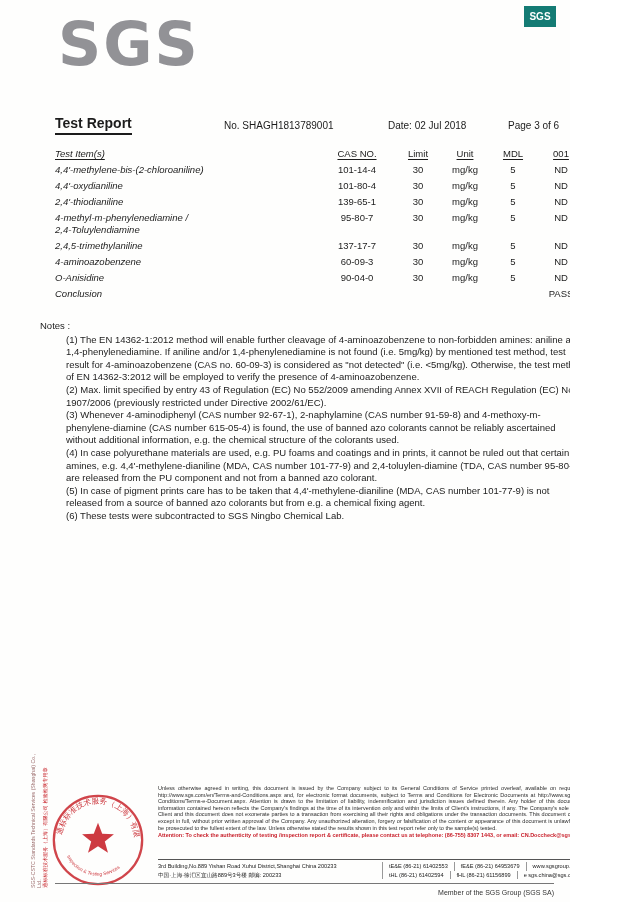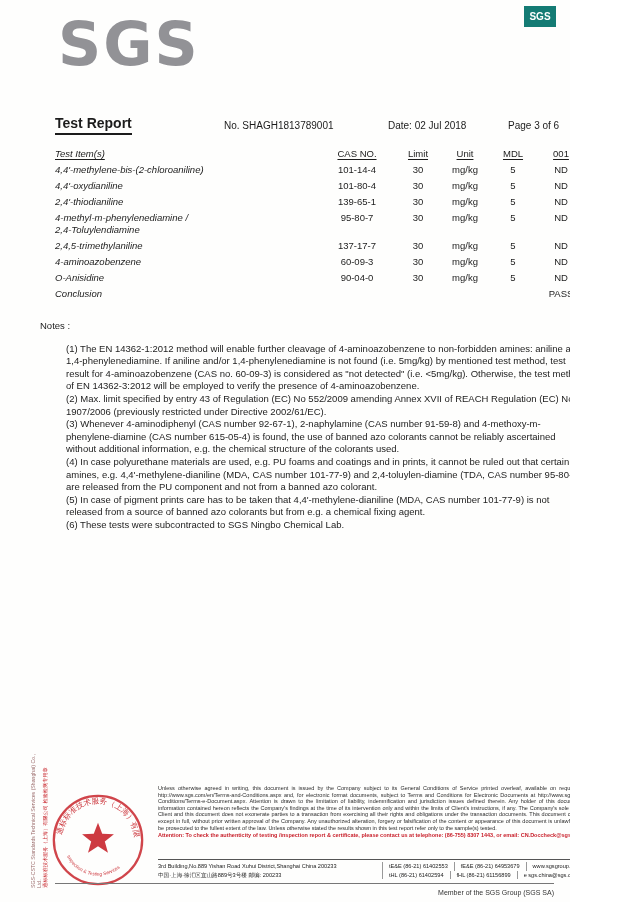--- a/index.html
+++ b/index.html
@@ -33,21 +33,21 @@
   .results th{text-decoration:underline;text-underline-offset:2px;}
   .c-item{width:262px;text-align:left;white-space:pre-line;font-style:italic;}
   .c-cas{width:80px;text-align:center;}
   .c-limit{width:42px;text-align:center;}
   .c-unit{width:52px;text-align:center;}
   .c-mdl{width:44px;text-align:center;}
   .c-res{width:52px;text-align:center;}
   .bold{font-weight:bold;}
   
   .notes{position:absolute;left:40px;top:320px;width:572px;font-size:9.5px;line-height:12.6px;}
-  .notes-label{margin-bottom:10px;}
+  .notes-label{margin-bottom:1px;}
   .note-item{margin-left:26px;width:520px;}
   
   .side-text{
     position:absolute;left:30px;top:888px;width:142px;transform:rotate(-90deg);
     transform-origin:0 0;font-size:5.2px;line-height:6.2px;color:#9a6a6a;
   }
   .side-cn{color:#c8252c;}
   .stamp{position:absolute;left:50px;top:792px;width:96px;height:96px;}
   .legal{
     position:absolute;left:158px;top:785px;width:464px;font-size:5.5px;line-height:6.6px;

